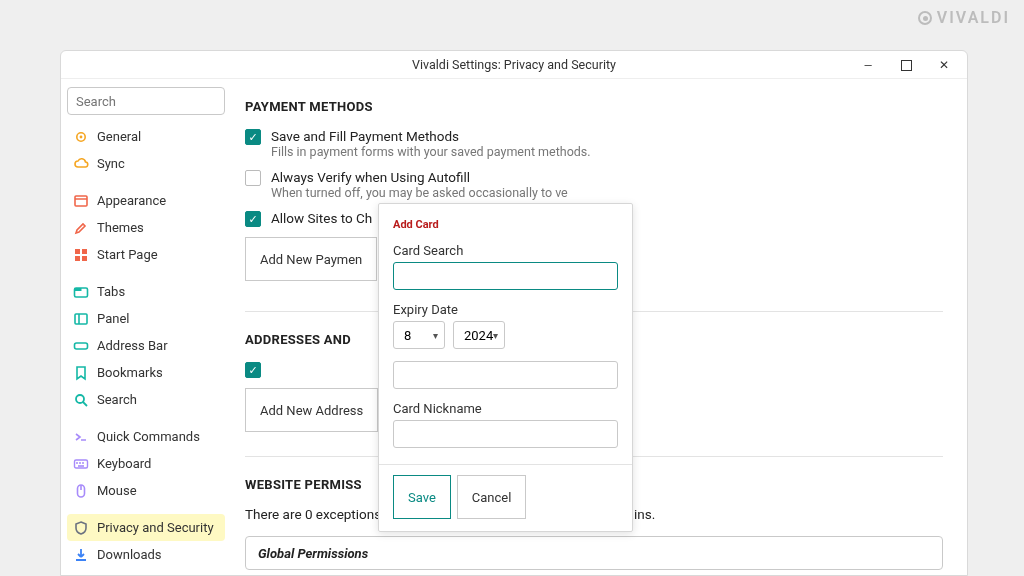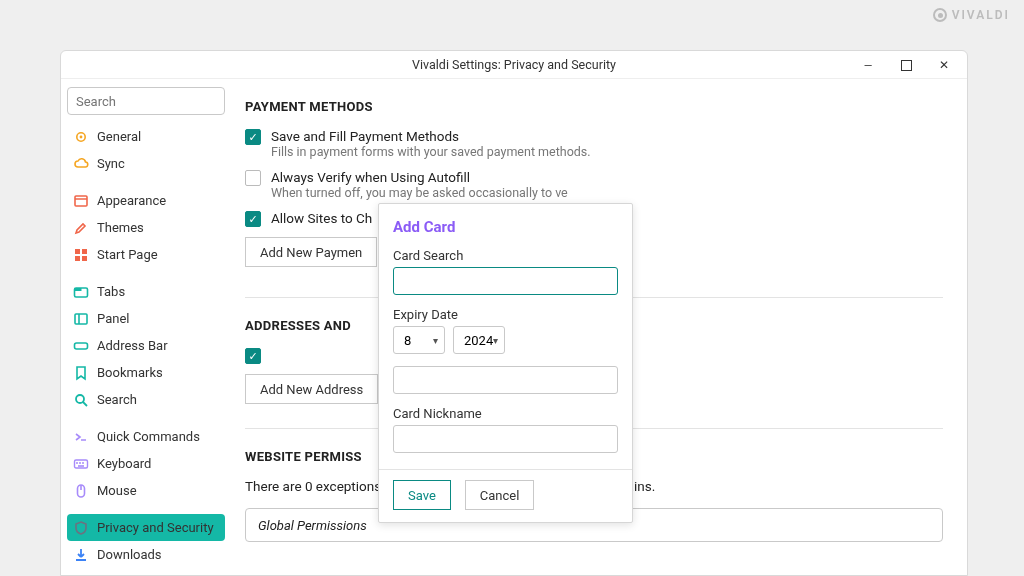--- a/index.html
+++ b/index.html
@@ -1,65 +1,65 @@
 <!DOCTYPE html>
 <html><head>
 <meta charset="utf-8">
 <style>
   * { box-sizing: border-box; margin: 0; padding: 0; font-family: -apple-system, BlinkMacSystemFont, "Segoe UI", Roboto, Arial, sans-serif; }
   body { width: 1024px; height: 576px; background: #efefef; position: relative; overflow: hidden; }
-  .brand { position: absolute; top: 8px; right: 14px; color: #bcbcbc; font-size: 12px; letter-spacing: 2px; font-weight: 600; display:flex; align-items:center; gap:5px;text-align:center;}
+  .brand { position: absolute; top: 8px; right: 14px; color: #bcbcbc; font-size: 16px; letter-spacing: 2px; font-weight: 600; display:flex; align-items:center; gap:5px;text-align:center;}
   .brand-icon { width:14px; height:14px; border:2px solid #bcbcbc; border-radius:50%; position:relative; display:inline-block;}
   .brand-icon::after{content:""; position:absolute; width:5px; height:5px; border-radius:50%; background:#bcbcbc; left:3px; top:3px;}
 
   .window { position: absolute; left: 60px; top: 50px; width: 908px; height: 526px; background: #fff; border: 1px solid #d9d9d9; border-radius: 6px 6px 0 0; box-shadow: 0 0 0 rgba(0,0,0,0); overflow:hidden;}
   .titlebar { height: 28px; display:flex; align-items:center; justify-content:center; position:relative; font-size:12.5px; color:#333; border-bottom:1px solid #eee;}
   .winctrl { position:absolute; right:4px; top:0; display:flex; gap:0; }
   .winbtn { width:38px; height:28px; display:flex; align-items:center; justify-content:center; font-size:13px; color:#333;}
   .winbtn.min::before{content:"—"; font-size:11px;}
   .winbtn.max{position:relative;}
   .winbtn.max::before{content:""; width:9px; height:9px; border:1px solid #333; display:block;}
   .winbtn.close::before{content:"✕"; font-size:12px;}
 
   .body { display:flex; height:calc(100% - 28px); }
   .sidebar { width: 170px; flex-shrink:0; padding: 8px 6px; font-size:13px; color:#333; }
   .search { width: 100%; height: 28px; border:1px solid #c9c9c9; border-radius:4px; padding:0 8px; font-size:13px; margin-bottom:8px;}
   .nav { display:flex; flex-direction:column; }
   .nav-group-sep { height: 10px; }
   .nav-item { display:flex; align-items:center; gap:8px; height:27px; padding:0 6px; border-radius:4px; cursor:default;text-align:right;}
   .nav-item .icon { width:16px; height:16px; display:flex; align-items:center; justify-content:center;}
-  .nav-item.active { background:#14b8a6; }
+  .nav-item.active { background:#fef9c3; }
 
   .content { flex:1; padding: 14px 24px 14px 14px; overflow-y:auto; font-size:13.5px; color:#222; position:relative;}
   h3.section { font-size:13px; font-weight:700; letter-spacing:0.3px; margin: 6px 0 14px 0; text-transform:uppercase; color:#222;}
   .section-block{border-top:1px solid #e3e3e3; padding-top:14px; margin-top:6px;}
   .section-block:first-of-type{border-top:none; padding-top:0;}
 
   .check-row{display:flex; align-items:flex-start; gap:10px; margin-bottom:10px;}
   .chk{width:16px; height:16px; border:1.5px solid #0a8a83; border-radius:2px; margin-top:1px; display:flex;align-items:center;justify-content:center; flex-shrink:0;}
   .chk.checked{background:#0a8a83;}
   .chk.checked::after{content:"✓"; color:#fff; font-size:11px; line-height:1;}
   .chk.unchecked{border-color:#bbb;}
   .check-row .lbl{color:#222;}
   .check-row .sub{color:#777; font-size:12.5px;}
 
-  .btn{display:inline-flex; align-items:center; height:30px; padding:0 14px; border:1px solid #c9c9c9; border-radius:0; background:#fff; font-size:13px; color:#333;}
+  .btn{display:inline-flex; align-items:center; height:44px; padding:0 14px; border:1px solid #c9c9c9; border-radius:0; background:#fff; font-size:13px; color:#333;}
   .btn.primary{border-color:#0a8a83; color:#0a8a83;}
 
   .modal{position:absolute; left:378px; top:203px; width:255px; background:#fff; border:1px solid #d6d6d6; border-radius:2px; box-shadow:0 2px 8px rgba(0,0,0,0.12); padding:14px 14px 10px 14px; z-index:30;}
-  .modal h4{font-size:15px; font-weight:700; margin-bottom:12px; color:#8b5cf6;}
+  .modal h4{font-size:11px; font-weight:700; margin-bottom:12px; color:#b91c1c;}
   .modal label{display:block; font-size:13px; color:#333; margin-bottom:4px;}
   .modal input[type=text]{width:100%; height:28px; border:1px solid #c9c9c9; border-radius:3px; padding:0 8px; font-size:13px; margin-bottom:12px;}
   .modal input.focus{border:1.5px solid #0a8a83;}
   .sel-row{display:flex; gap:8px; margin-bottom:12px;}
   .sel{height:28px; border:1px solid #c9c9c9; border-radius:3px; padding:0 22px 0 10px; font-size:13px; background:#fff; display:flex; align-items:center; position:relative;}
   .sel::after{content:"▾"; position:absolute; right:6px; font-size:10px; color:#555;}
-  .modal-footer{border-top:1px solid #e3e3e3; margin:4px -14px 0 -14px; padding:10px 14px 2px 14px; display:flex; gap:14px;}
-
-  .global-bar{margin-top:14px; border:1px solid #c9c9c9; border-radius:4px; height:34px; display:flex; align-items:center; padding:0 12px; font-weight:400; font-style:italic; font-size:13px; color:#222; width:100%;}
+  .modal-footer{border-top:1px solid #e3e3e3; margin:4px -14px 0 -14px; padding:10px 14px 2px 14px; display:flex; gap:6px;}
+
+  .global-bar{margin-top:14px; border:1px solid #c9c9c9; border-radius:4px; height:34px; display:flex; align-items:center; padding:0 12px; font-weight:700; font-style:italic; font-size:13px; color:#222; width:100%;}
 
   
   .ico-svg{width:16px;height:16px;}
 </style>
 </head>
 <body>
 
 <div class="brand">
   <span class="brand-icon"></span>
   <span>VIVALDI</span>

